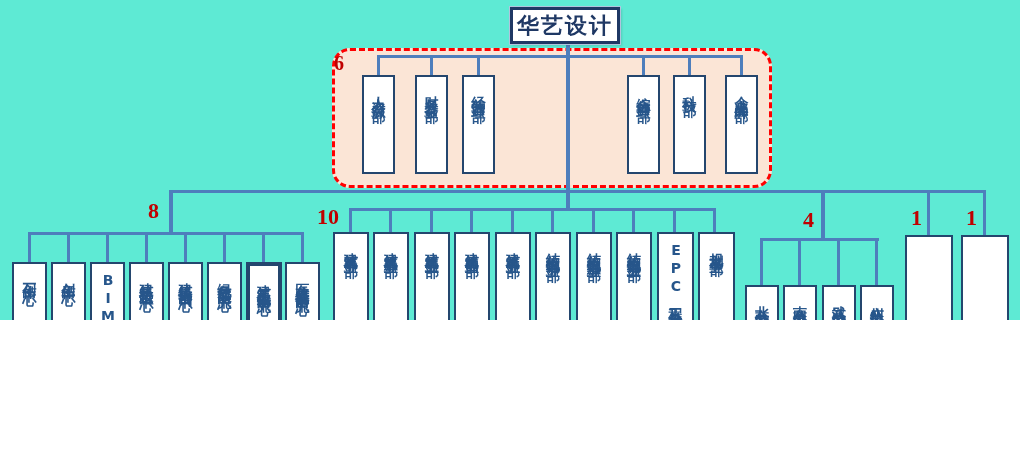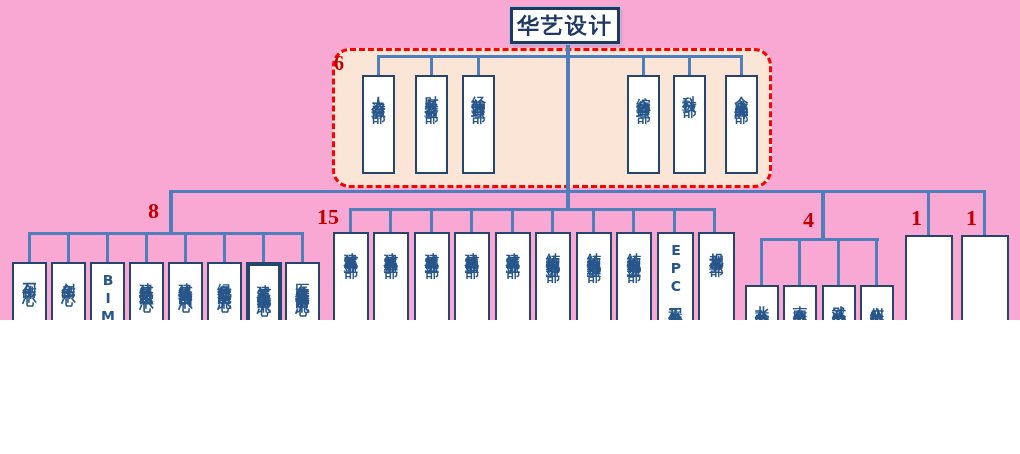--- a/index.html
+++ b/index.html
@@ -1,16 +1,16 @@
 <!DOCTYPE html>
 <html><head>
 <meta charset="utf-8">
 <style>
   html,body{margin:0;padding:0;background:#fff;font-family:"DejaVu Sans",sans-serif;}
-  #canvas{position:relative;width:1020px;height:320px;background:#f9a8d4;overflow:hidden;}
+  #canvas{position:relative;width:1020px;height:320px;background:#5eead4;overflow:hidden;}
 
   
   .ln{position:absolute;background:#4E7EBC;z-index:2;}
 
   
   .box{position:absolute;background:#ffffff;border:2px solid #24466E;box-sizing:border-box;
        display:flex;justify-content:center;z-index:3;}
   .box.thick{border-width:4px;}
 
   
@@ -85,21 +85,21 @@
 
   <div class="ln" style="left:927px;top:190px;width:3px;height:45px;"></div>
   <div class="ln" style="left:983px;top:190px;width:3px;height:45px;"></div>
 
   <div class="title">
     <span>华艺设计</span>
   </div>
 
   <div class="num" style="left:334px;top:53px;font-size:20px;">6</div>
   <div class="num" style="left:148px;top:200px;">8</div>
-  <div class="num" style="left:317px;top:206px;">15</div>
+  <div class="num" style="left:317px;top:206px;">10</div>
   <div class="num" style="left:803px;top:209px;">4</div>
   <div class="num" style="left:911px;top:207px;">1</div>
   <div class="num" style="left:966px;top:207px;">1</div>
 
   <div class="box dept" style="left:362px;top:75px;width:33px;height:99px;">
       <span class="vt">人力资源部</span>
     </div>
   <div class="box dept" style="left:415px;top:75px;width:33px;height:99px;">
       <span class="vt">财务资金部</span>
     </div>

